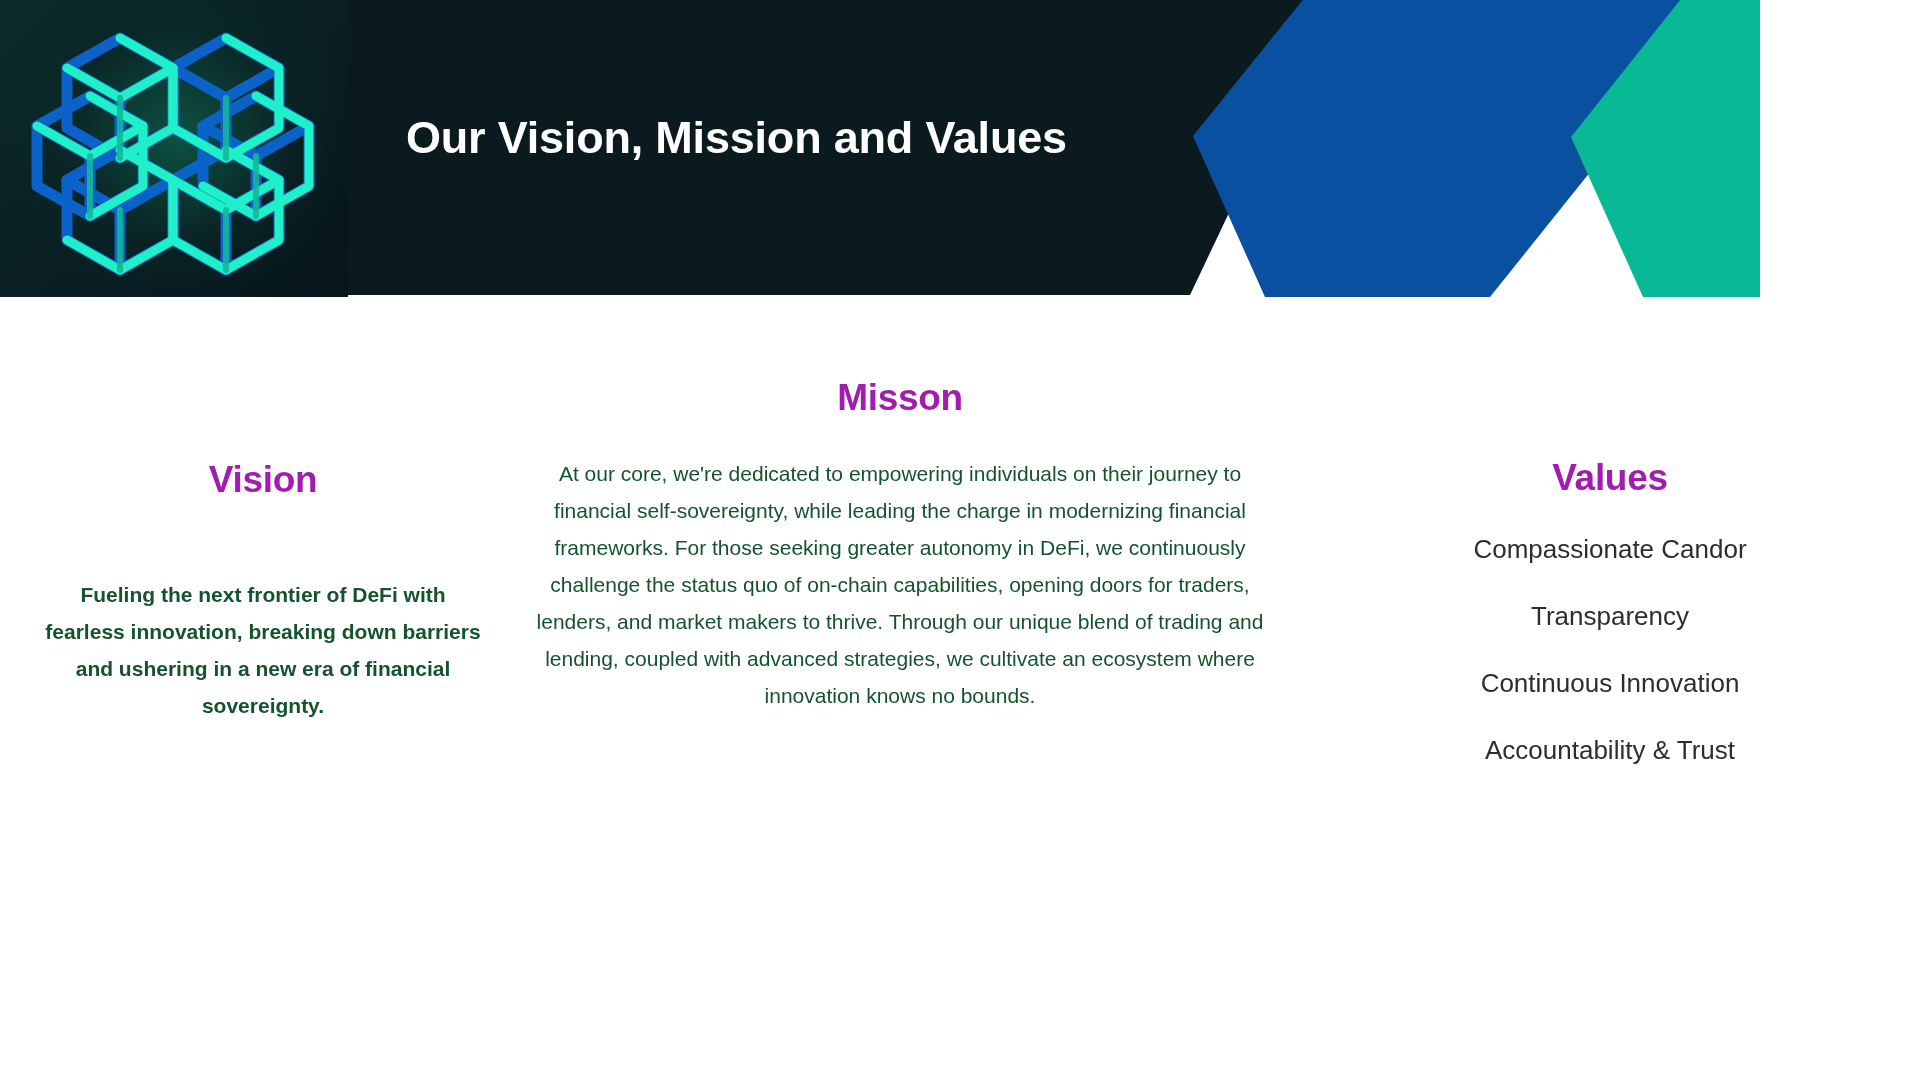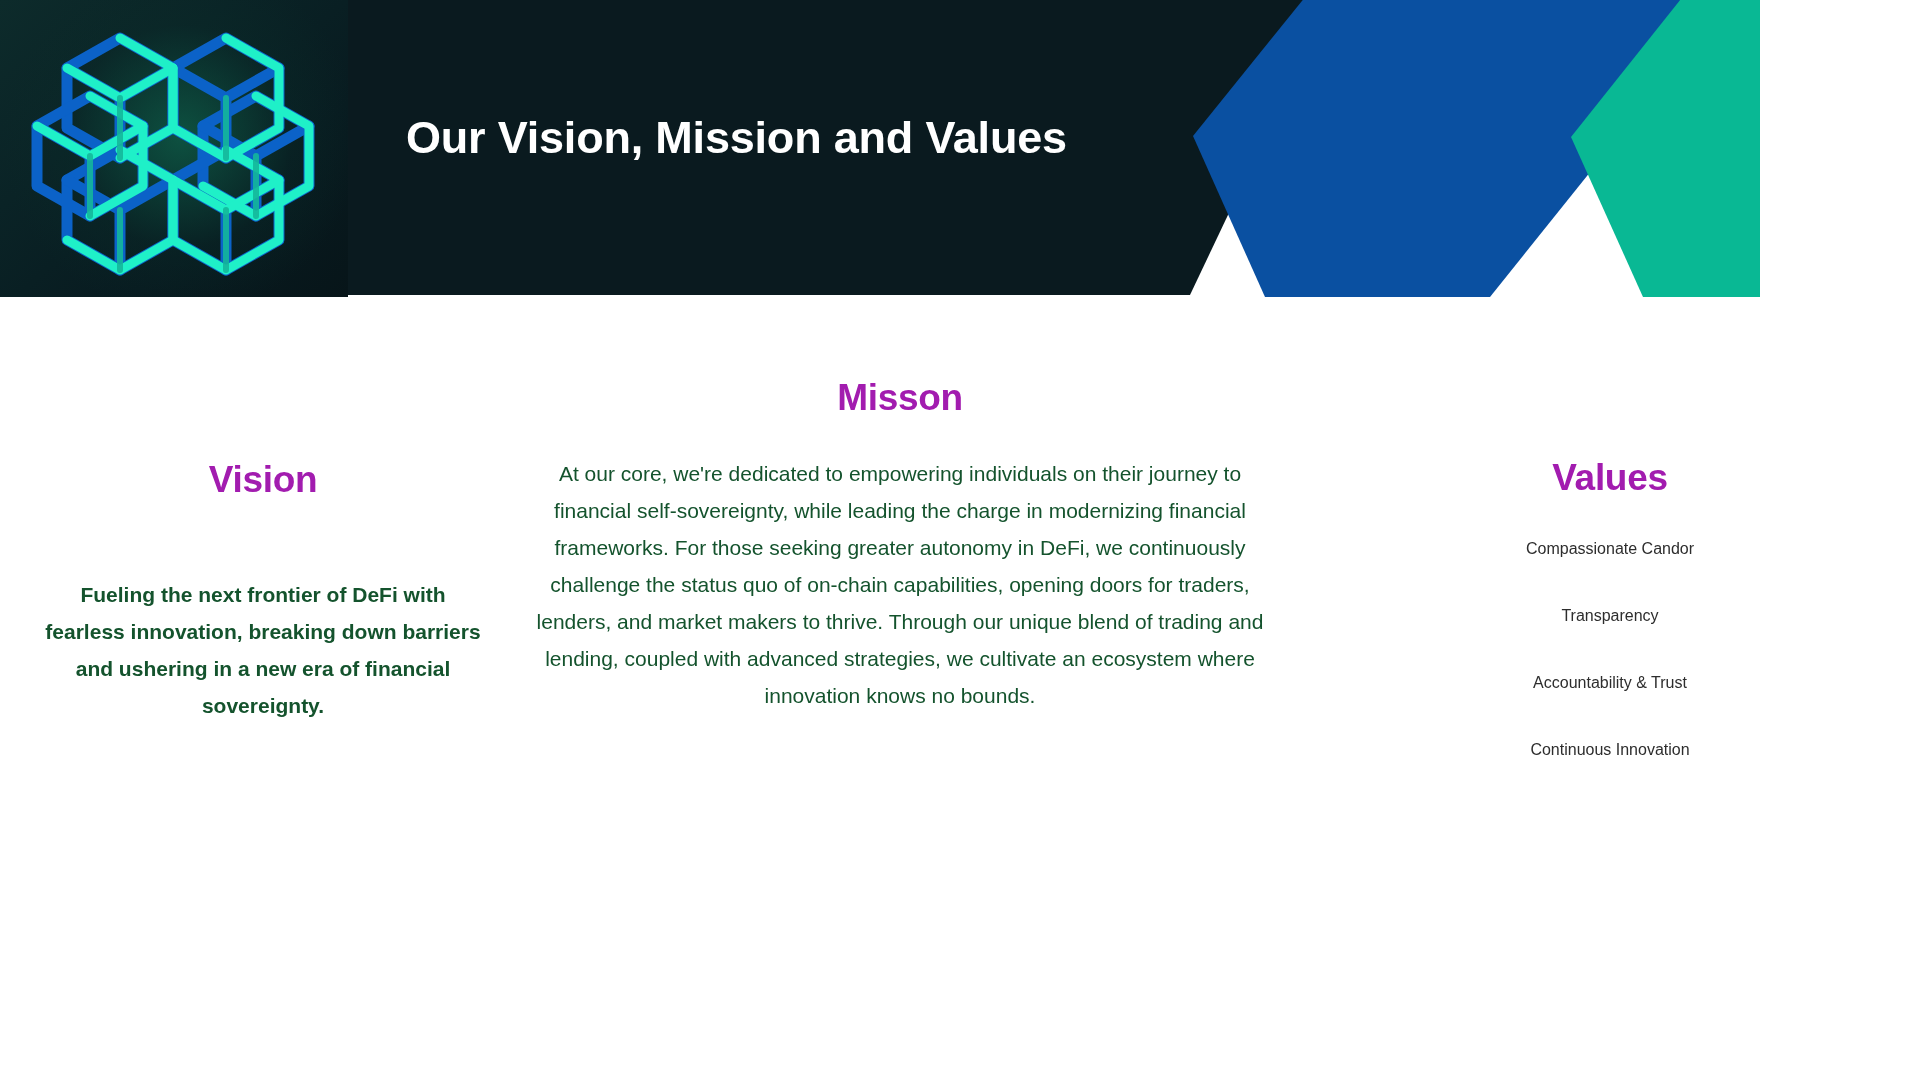--- a/index.html
+++ b/index.html
@@ -77,21 +77,21 @@
     color:#14532d;
     line-height:37px;
     font-weight:normal;
   }
   #col-vision  .col-body { margin-top:75px; padding:0 6px;font-weight:bold; }
   #col-mission .col-body { margin-top:36px; padding:0 4px; }
 
   #values-list { margin-top:30px; }
   .value-item {
     text-align:center;
-    font-size:16px;
+    font-size:26px;
     color:#2d2d2d;
     line-height:40px;
     margin-bottom:27px;
   }
   .value-item:last-child { margin-bottom:0; }
 </style>
 </head>
 <body>
 
 <div id="slide">
@@ -165,19 +165,19 @@
     <div class="col" id="col-mission">
       <div class="col-heading">Misson</div>
       <div class="col-body">At our core, we're dedicated to empowering individuals on their journey to financial self-sovereignty, while leading the charge in modernizing financial frameworks. For those seeking greater autonomy in DeFi, we continuously challenge the status quo of on-chain capabilities, opening doors for traders, lenders, and market makers to thrive. Through our unique blend of trading and lending, coupled with advanced strategies, we cultivate an ecosystem where innovation knows no bounds.</div>
     </div>
 
     <div class="col" id="col-values">
       <div class="col-heading">Values</div>
       <div id="values-list">
         <div class="value-item">Compassionate Candor</div>
         <div class="value-item">Transparency</div>
+        <div class="value-item">Continuous Innovation</div>
         <div class="value-item">Accountability &amp; Trust</div>
-        <div class="value-item">Continuous Innovation</div>
       </div>
     </div>
 
   </div>
 </div>
 
 </body></html>

